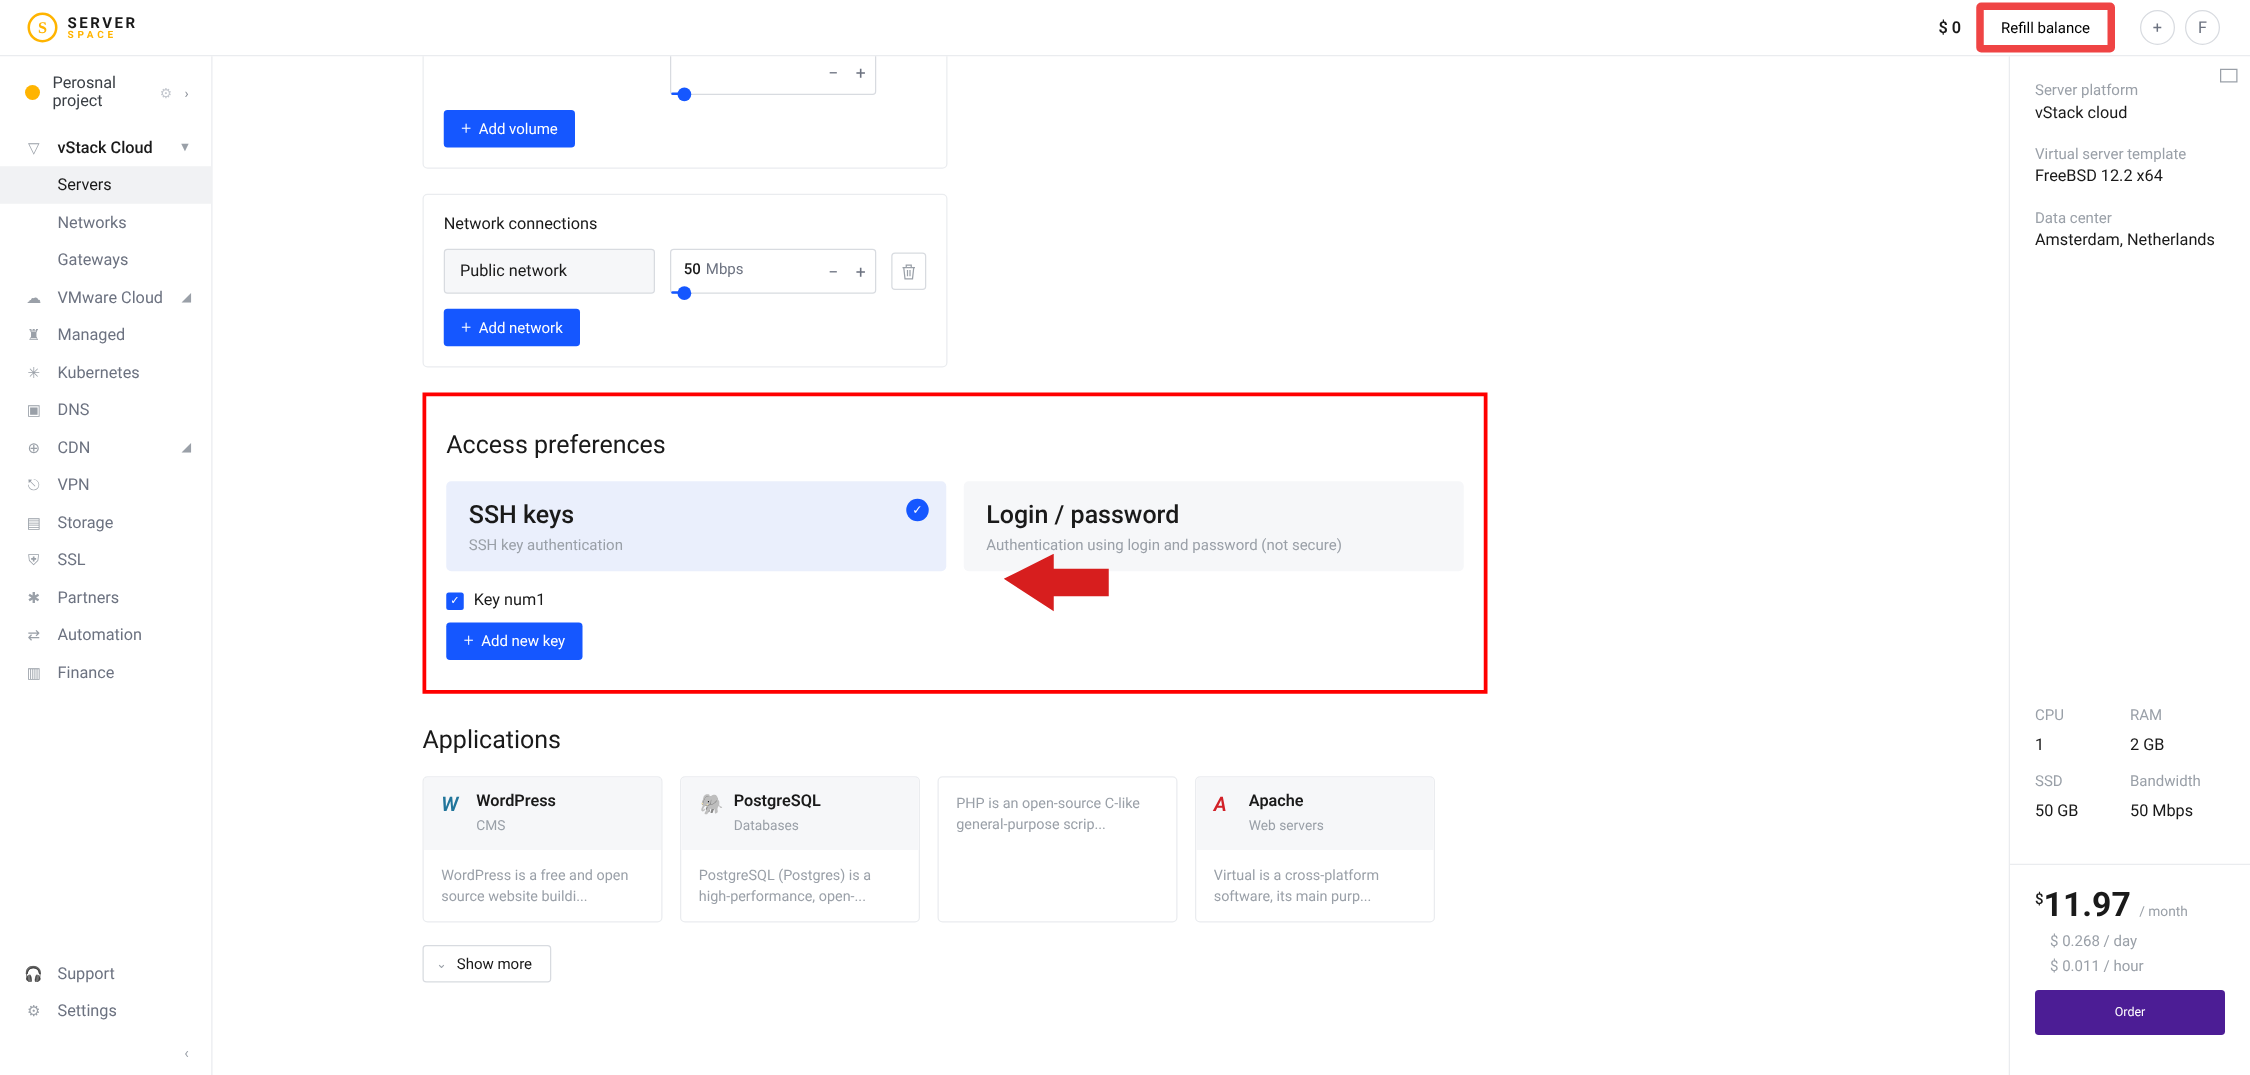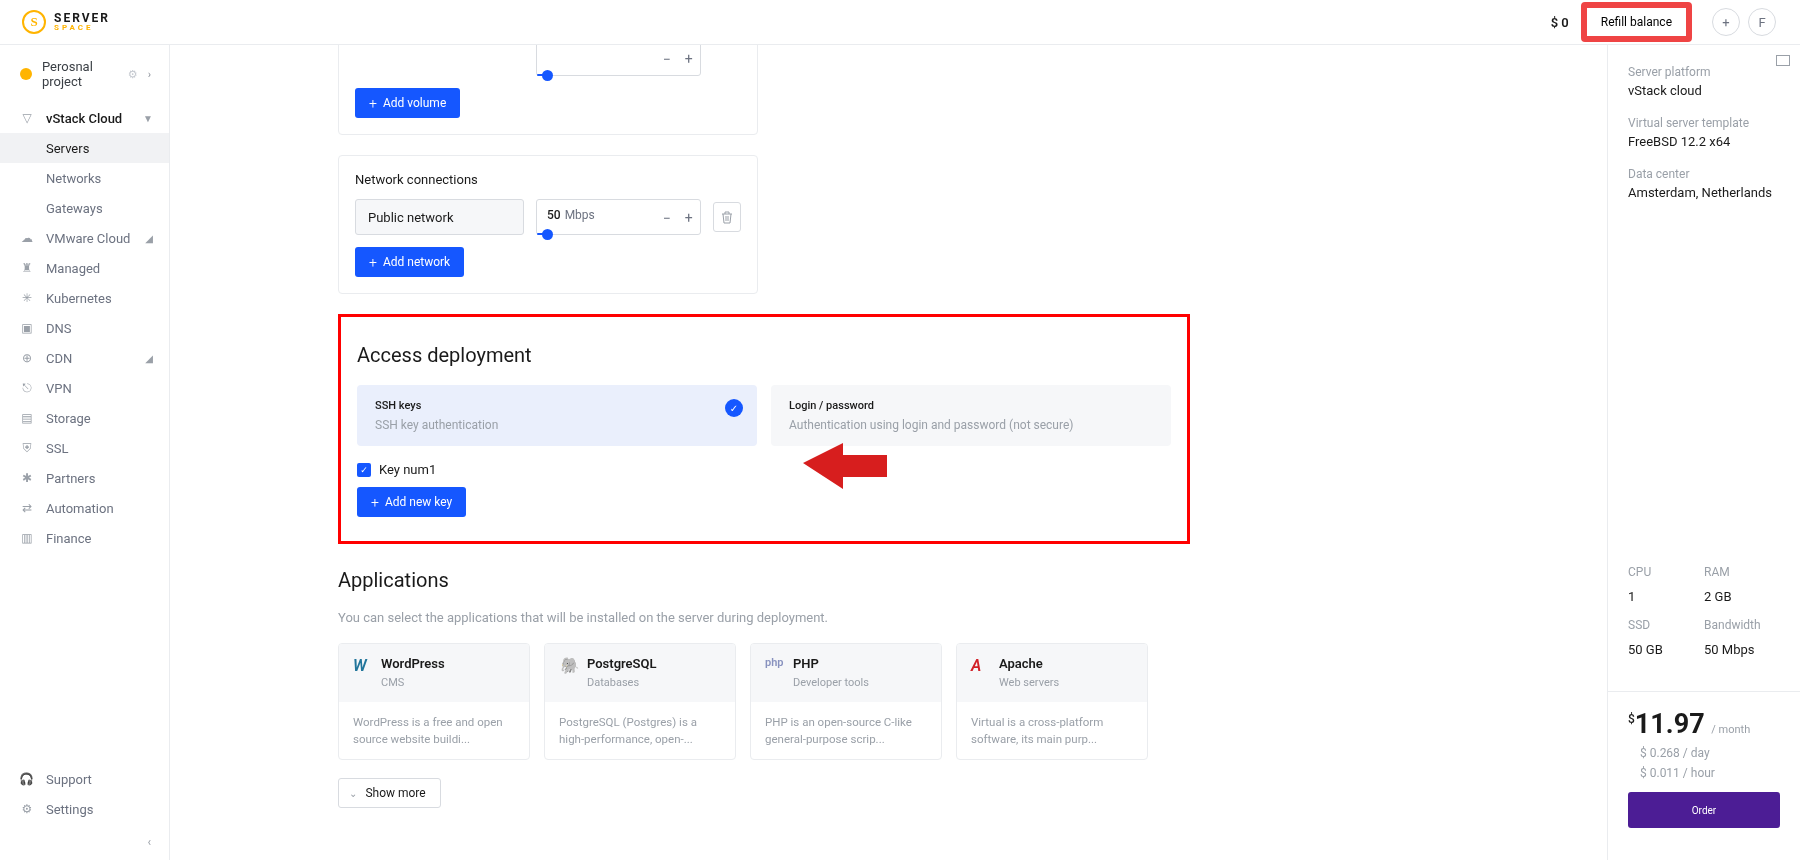--- a/index.html
+++ b/index.html
@@ -56,21 +56,21 @@
 .trash-btn { width:30px; height:30px; border:1px solid #d8dbe0; border-radius:3px; display:flex; align-items:center; justify-content:center; cursor:pointer; color:#9aa0a8; }
 .primary-btn { background:#1557ff; color:#fff; border:none; border-radius:3px; height:30px; padding:0 14px; font-size:12px; display:inline-flex; align-items:center; gap:6px; cursor:pointer; }
 .primary-btn .pl { font-weight:300; font-size:14px; }
 
 .section-title { font-size:20px; color:#1a1a1a; margin:24px 0 18px; }
 .highlight-box { border:3px solid #ff0000; padding:26px 16px 24px; margin-bottom:18px; position:relative; width:852px; }
 .option-row { display:flex; gap:14px; margin-bottom:16px; }
 .option-card { flex:1; border-radius:4px; padding:14px 18px; position:relative; cursor:pointer; }
 .option-card.sel { background:#eaeffc; }
 .option-card.unsel { background:#f6f7f9; }
-.option-card h4 { font-size:11px; color:#1a1a1a; margin-bottom:6px; font-weight:500; }
+.option-card h4 { font-size:20px; color:#1a1a1a; margin-bottom:6px; font-weight:500; }
 .option-card p { font-size:12px; color:#9aa0a8; }
 .option-check { position:absolute; top:14px; right:14px; width:18px; height:18px; background:#1557ff; border-radius:50%; display:flex; align-items:center; justify-content:center; color:#fff; font-size:10px; }
 .keyrow { display:flex; align-items:center; gap:8px; margin-bottom:10px; }
 .checkbox { width:14px; height:14px; background:#1557ff; border-radius:2px; display:flex; align-items:center; justify-content:center; color:#fff; font-size:9px; }
 .keytext { font-size:13px; }
 
 .annotation-arrow { position:absolute; top:126px; left:462px; }
 
 .app-desc { font-size:13px; color:#9aa0a8; margin:10px 0 18px; }
 .app-grid { display:flex; gap:14px; margin-bottom:18px; width:810px; }
@@ -245,21 +245,21 @@
       </div>
     </div>
     <button class="primary-btn">
           <span class="pl">+</span>
           <span>Add network</span>
         </button>
   </div>
 
   
   <div class="highlight-box">
-    <div class="section-title" style="margin-top:0;">Access deployment</div>
+    <div class="section-title" style="margin-top:0;">Access preferences</div>
     <div class="option-row">
       <div class="option-card sel">
         <h4>SSH keys</h4>
         <p>SSH key authentication</p>
         <div class="option-check">✓</div>
       </div>
       <div class="option-card unsel">
         <h4>Login / password</h4>
         <p>Authentication using login and password (not secure)</p>
       </div>
@@ -274,41 +274,36 @@
         </button>
 
     
     <svg class="annotation-arrow" width="90" height="60" viewBox="0 0 90 60">
       <polygon points="0,20 40,0 40,12 84,12 84,34 40,34 40,46" fill="#d71e1e"></polygon>
     </svg>
   </div>
 
   
   <div class="section-title">Applications</div>
-  <div class="app-desc">You can select the applications that will be installed on the server during deployment.</div>
   <div class="app-grid">
     <div class="app-card">
       <div class="app-head">
             <span class="ic" style="color:#21759b;">W</span>
             <div class="titles"><h5>WordPress</h5><span>CMS</span></div>
           </div>
       <div class="app-body">WordPress is a free and open source website buildi...</div>
     </div>
     <div class="app-card">
       <div class="app-head">
             <span class="ic" style="color:#336791;">🐘</span>
             <div class="titles"><h5>PostgreSQL</h5><span>Databases</span></div>
           </div>
       <div class="app-body">PostgreSQL (Postgres) is a high-performance, open-...</div>
     </div>
     <div class="app-card">
-      <div class="app-head">
-            <span class="ic" style="color:#8892bf;font-size:11px;font-style:normal;">php</span>
-            <div class="titles"><h5>PHP</h5><span>Developer tools</span></div>
-          </div>
       <div class="app-body">PHP is an open-source C-like general-purpose scrip...</div>
     </div>
     <div class="app-card">
       <div class="app-head">
             <span class="ic" style="color:#d22128;">A</span>
             <div class="titles"><h5>Apache</h5><span>Web servers</span></div>
           </div>
       <div class="app-body">Virtual is a cross-platform software, its main purp...</div>
     </div>
   </div>

